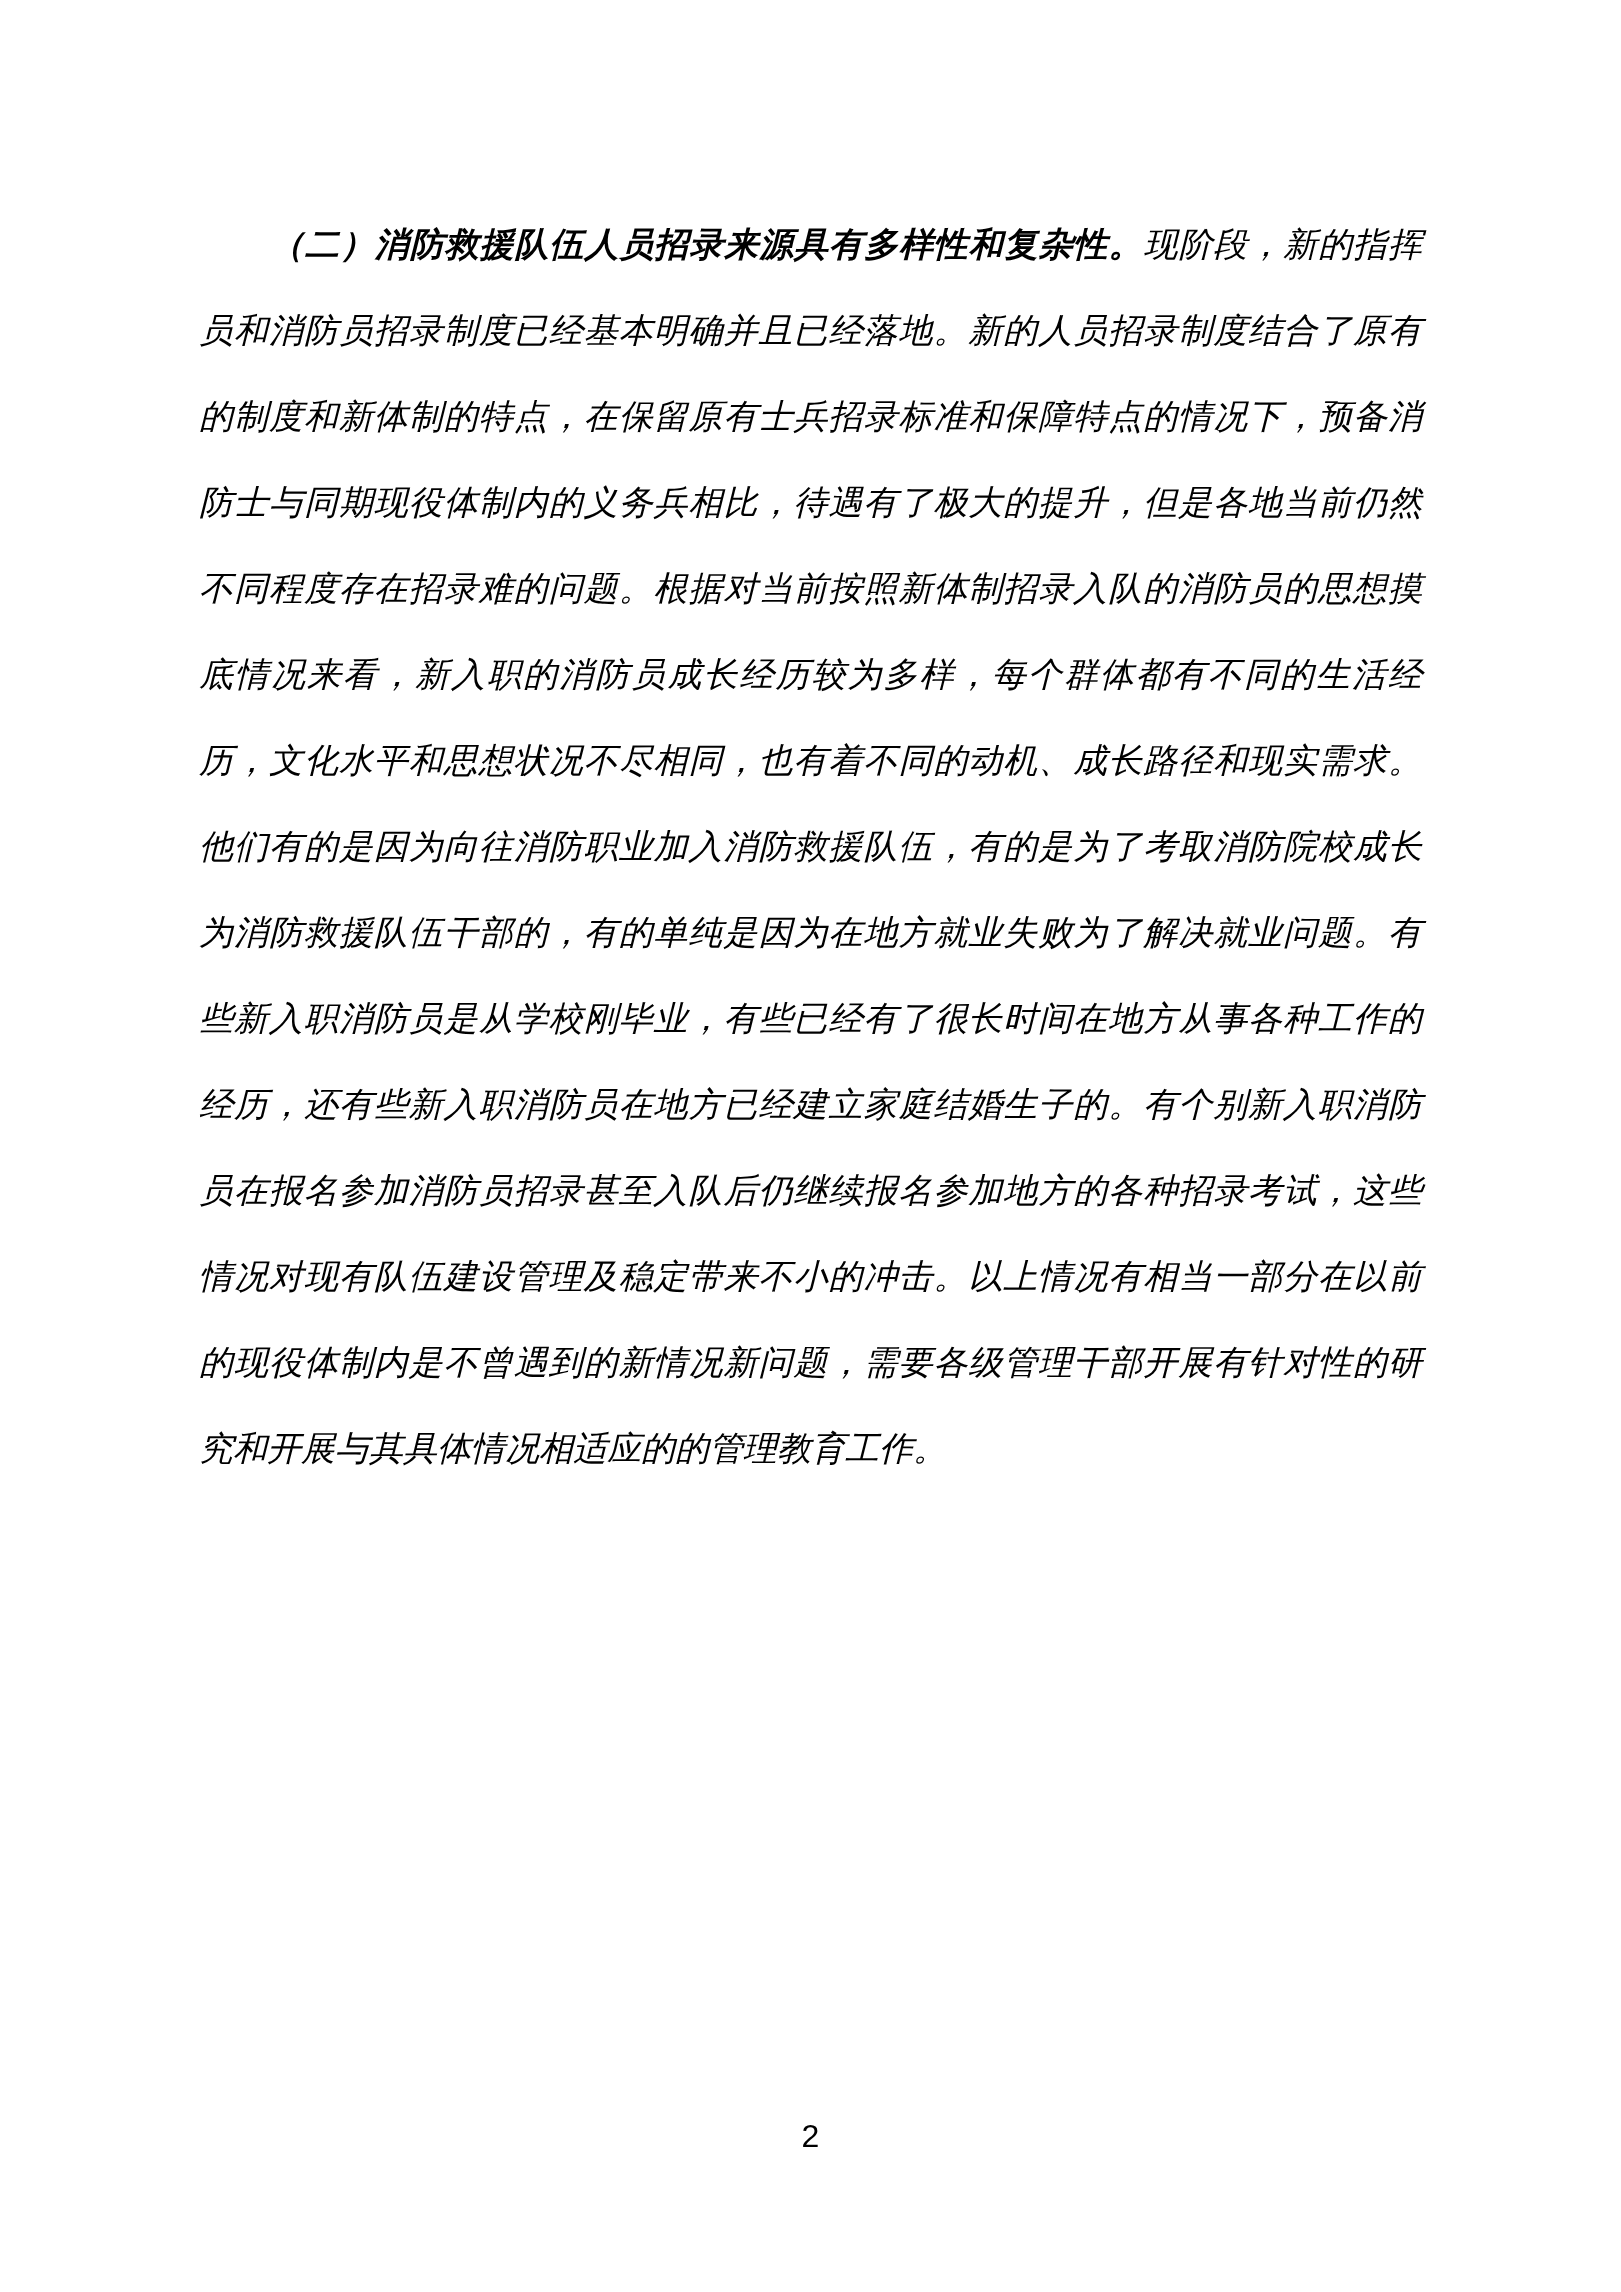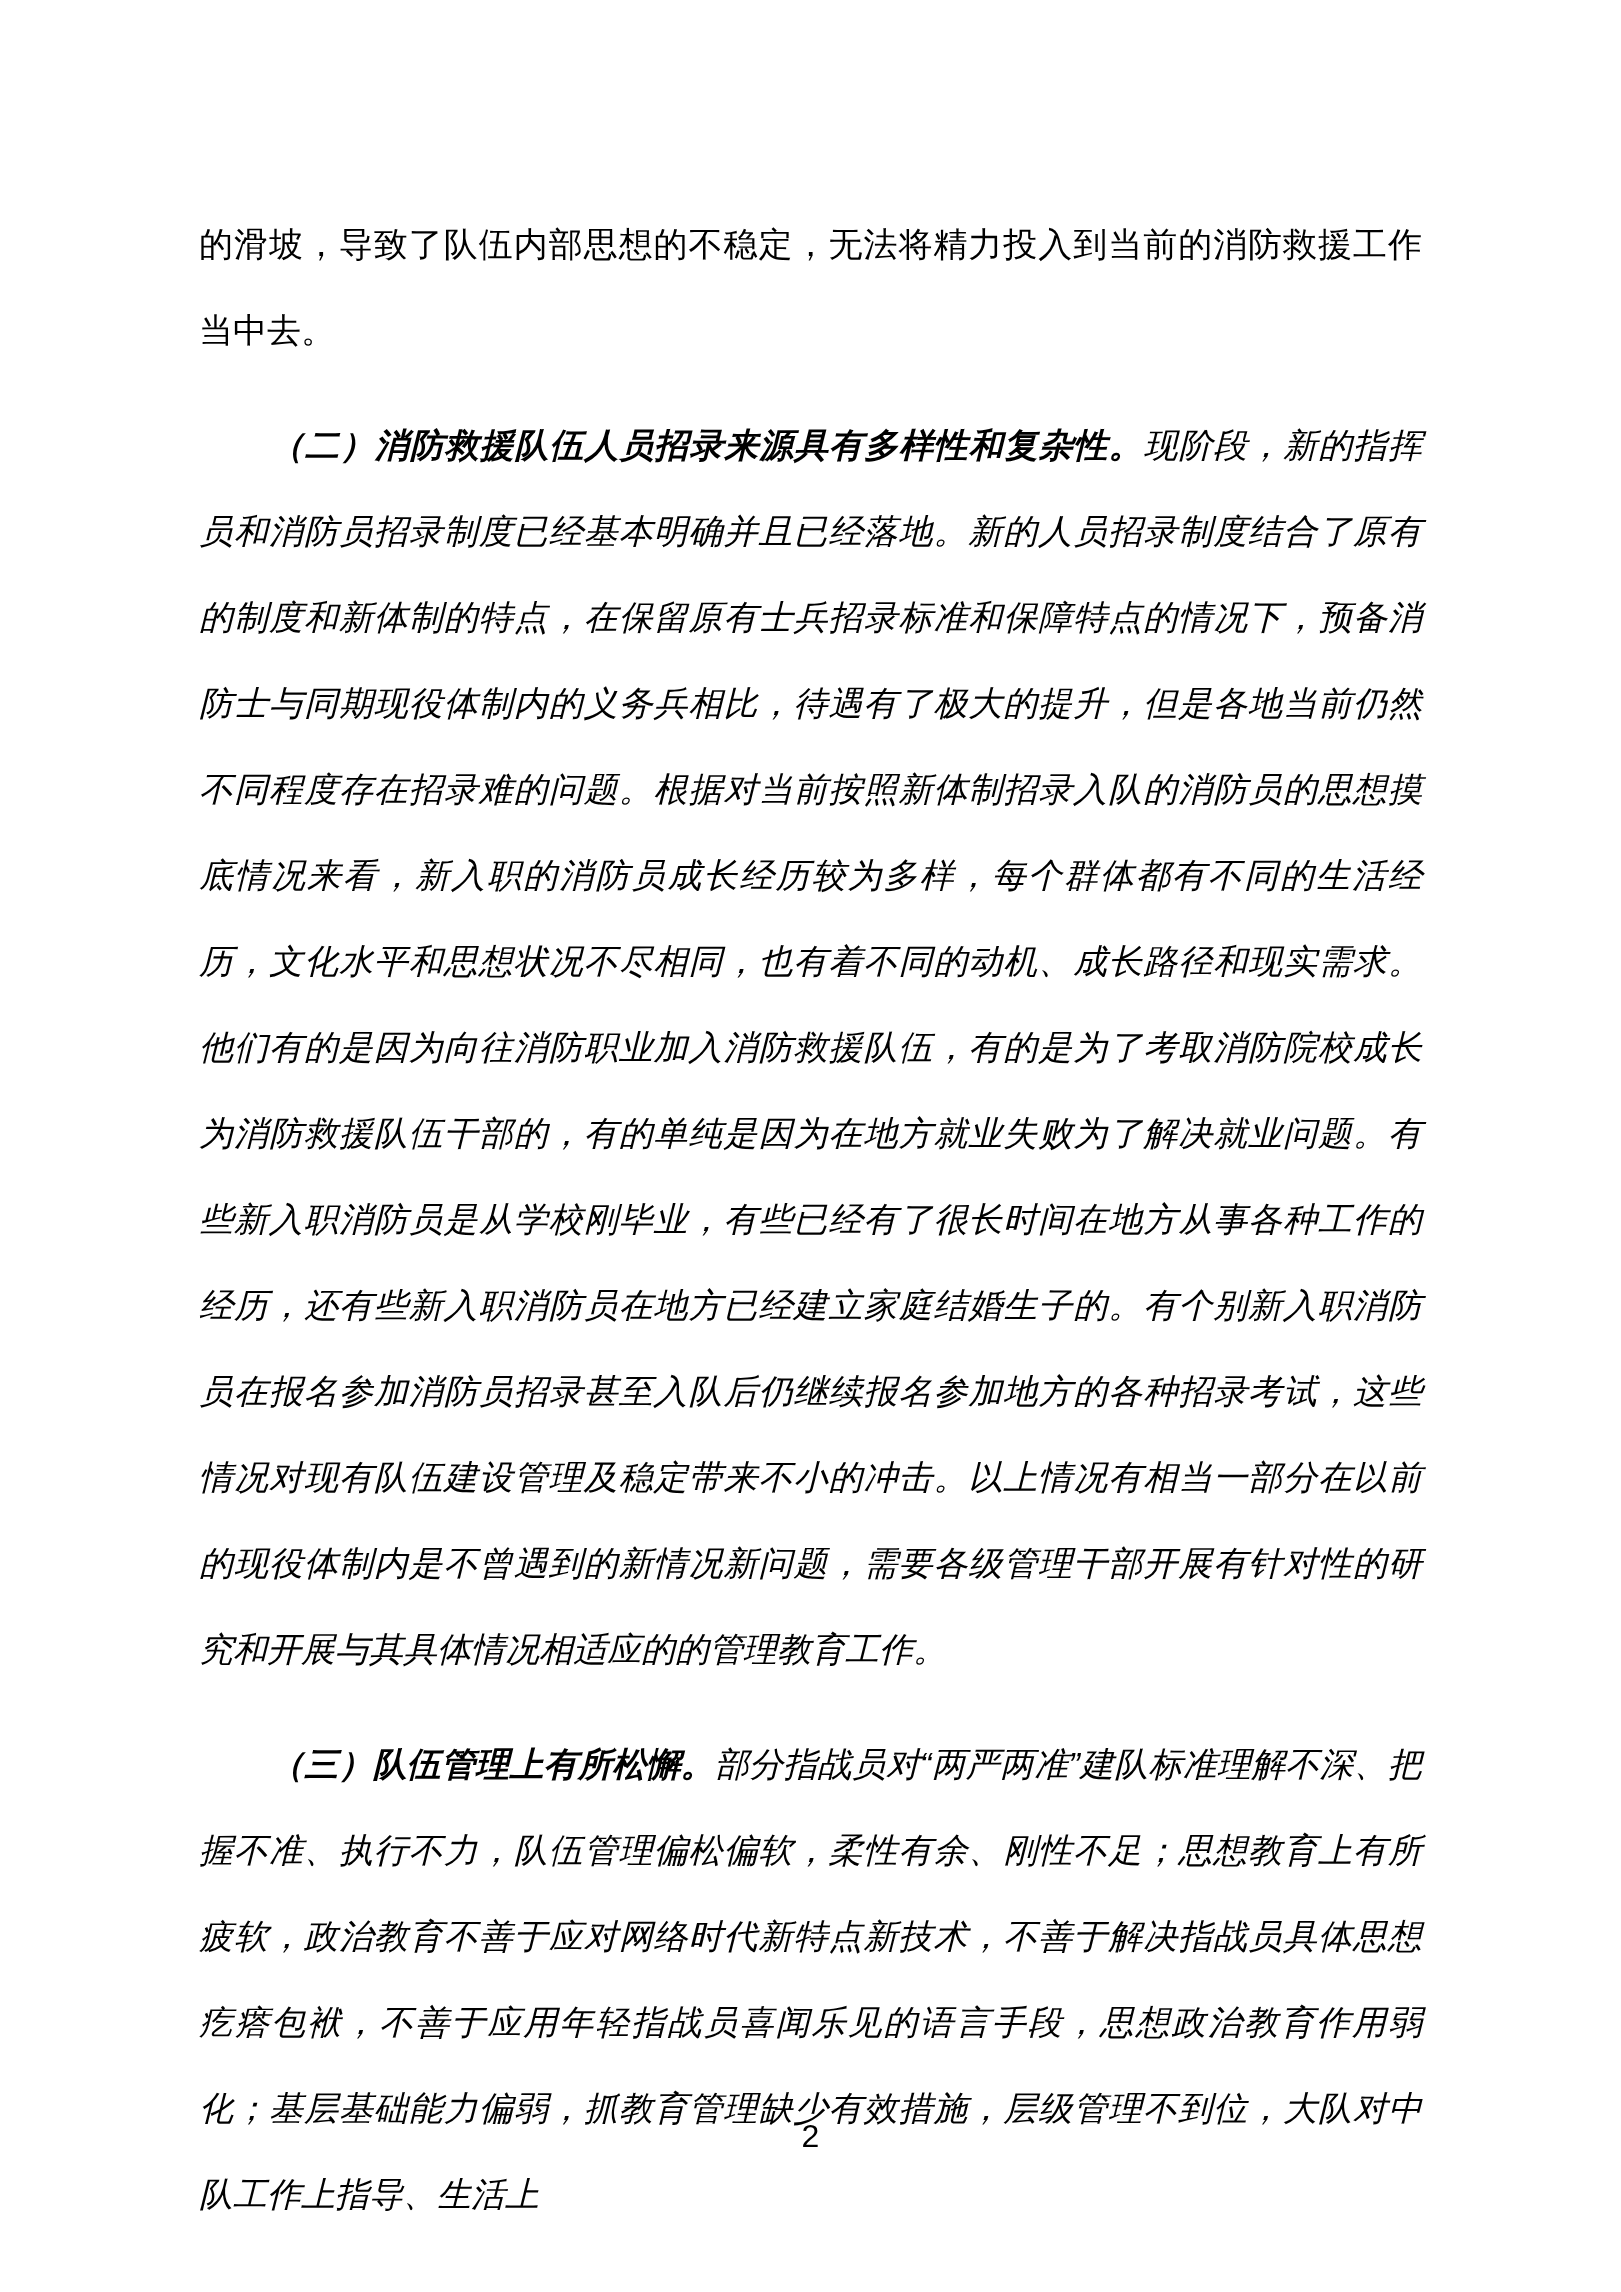--- a/index.html
+++ b/index.html
@@ -50,23 +50,21 @@
     line-height: 39px;
     color: #000000;
   }
 </style>
 </head>
 <body>
 
 <div class="page">
   <div class="content">
 
-    <p class="para"><span>的滑坡，导致了队伍内部思想的不稳定，无法将精力投入到当前的消防救援工作当中去。</span></p>
 
     <p class="para indent"><span class="seg-bold">（二）消防救援队伍人员招录来源具有多样性和复杂性。</span><span>现阶段，新的指挥员和消防员招录制度已经基本明确并且已经落地。新的人员招录制度结合了原有的制度和新体制的特点，在保留原有士兵招录标准和保障特点的情况下，预备消防士与同期现役体制内的义务兵相比，待遇有了极大的提升，但是各地当前仍然不同程度存在招录难的问题。根据对当前按照新体制招录入队的消防员的思想摸底情况来看，新入职的消防员成长经历较为多样，每个群体都有不同的生活经历，文化水平和思想状况不尽相同，也有着不同的动机、成长路径和现实需求。他们有的是因为向往消防职业加入消防救援队伍，有的是为了考取消防院校成长为消防救援队伍干部的，有的单纯是因为在地方就业失败为了解决就业问题。有些新入职消防员是从学校刚毕业，有些已经有了很长时间在地方从事各种工作的经历，还有些新入职消防员在地方已经建立家庭结婚生子的。有个别新入职消防员在报名参加消防员招录甚至入队后仍继续报名参加地方的各种招录考试，这些情况对现有队伍建设管理及稳定带来不小的冲击。以上情况有相当一部分在以前的现役体制内是不曾遇到的新情况新问题，需要各级管理干部开展有针对性的研究和开展与其具体情况相适应的的管理教育工作。</span></p>
 
-    <p class="para indent"><span class="seg-bold">（三）队伍管理上有所松懈。</span><span>部分指战员对“两严两准”建队标准理解不深、把握不准、执行不力，队伍管理偏松偏软，柔性有余、刚性不足；思想教育上有所疲软，政治教育不善于应对网络时代新特点新技术，不善于解决指战员具体思想疙瘩包袱，不善于应用年轻指战员喜闻乐见的语言手段，思想政治教育作用弱化；基层基础能力偏弱，抓教育管理缺少有效措施，层级管理不到位，大队对中队工作上指导、生活上</span></p>
 
   </div>
 
   <div class="page-number">2</div>
 </div>
 
 
 </body></html>

